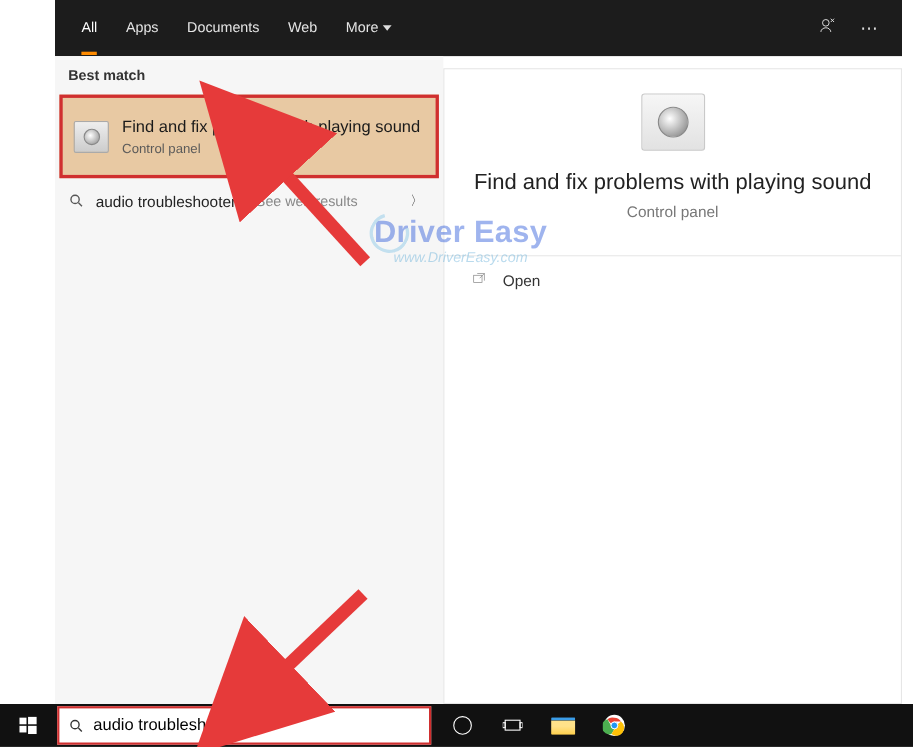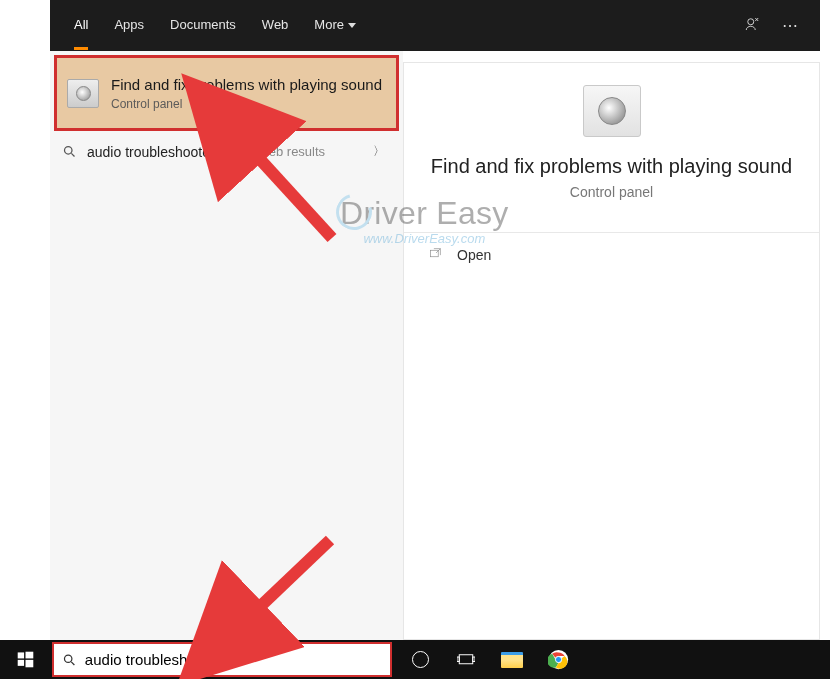--- a/index.html
+++ b/index.html
@@ -47,21 +47,21 @@
     .tb-ic { width: 28px; height: 28px; display:flex; align-items:center; justify-content:center; }
     .cortana { width:17px; height:17px; border:1.5px solid #fff; border-radius:50%; }
     .tv svg{width:18px;height:18px;stroke:#fff;fill:none;stroke-width:1.3;}
     .fe { width:22px; height:16px; background: linear-gradient(#ffe28a 40%, #ffcf4b); border-top:3px solid #3b9de8; border-radius:1px; }
     .chrome svg{width:21px;height:21px;}
 
     .arrow { position: absolute; pointer-events: none; }
     .arrow svg { overflow: visible; }
 
     .watermark { position:absolute; left:340px; top:195px; opacity:.42; font-size:13px; color:#5aa9d6; font-style:italic; text-align:center; line-height:1.15;}
-    .watermark .wmt { font-size:32px; font-weight:400; color:#404040; font-style:normal; letter-spacing:.3px;}
+    .watermark .wmt { font-size:28px; font-weight:700; color:#1d4ed8; font-style:normal; letter-spacing:.3px;}
     .watermark .ring { position:absolute; left:-4px; top:-1px; width:36px; height:36px; border:3px solid #7fc2e6; border-radius:50%; border-top-color:transparent; transform:rotate(30deg);}
   </style>
 </head>
 <body>
 
 <div class="topbar">
   <div class="tabs">
     <div class="tab active">All</div>
     <div class="tab">Apps</div>
     <div class="tab">Documents</div>
@@ -75,20 +75,21 @@
           <path d="M3 20c0-3 3-5 6-5s6 2 6 5"></path>
           <path d="M15 4l4 4"></path>
           <path d="M19 4l-4 4"></path>
         </svg>
     </span>
     <span class="ellipsis">⋯</span>
   </div>
 </div>
 
 <div class="left-pane">
+  <div class="section-hdr">Best match</div>
 
   <div class="best-match-item">
     <div class="bm-icon">
         <div class="spk"></div>
       </div>
     <div>
       <div class="bm-text">Find and fix problems with playing sound</div>
       <div class="bm-sub">Control panel</div>
     </div>
   </div>

